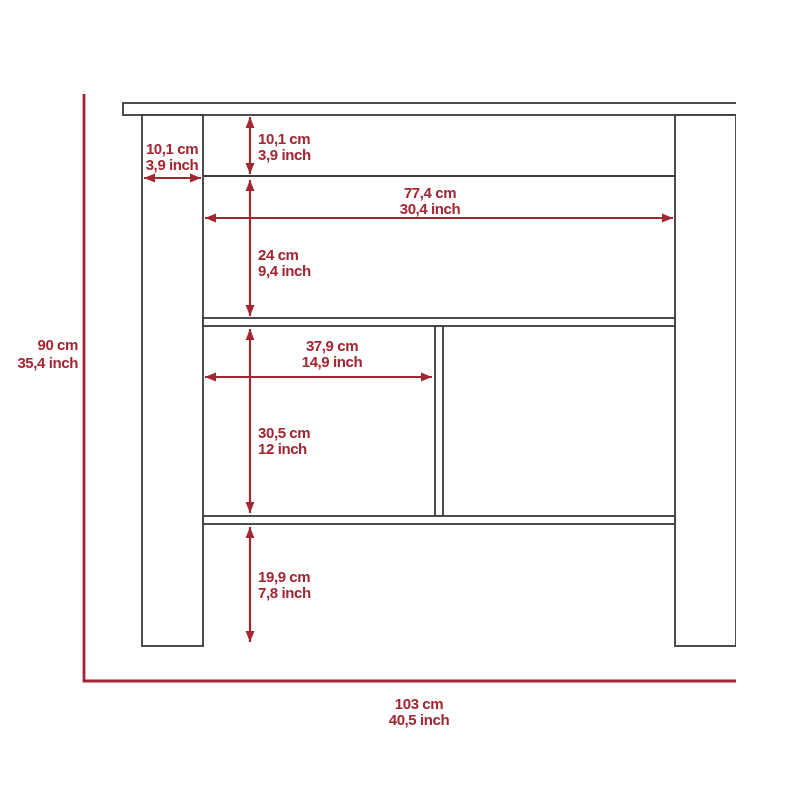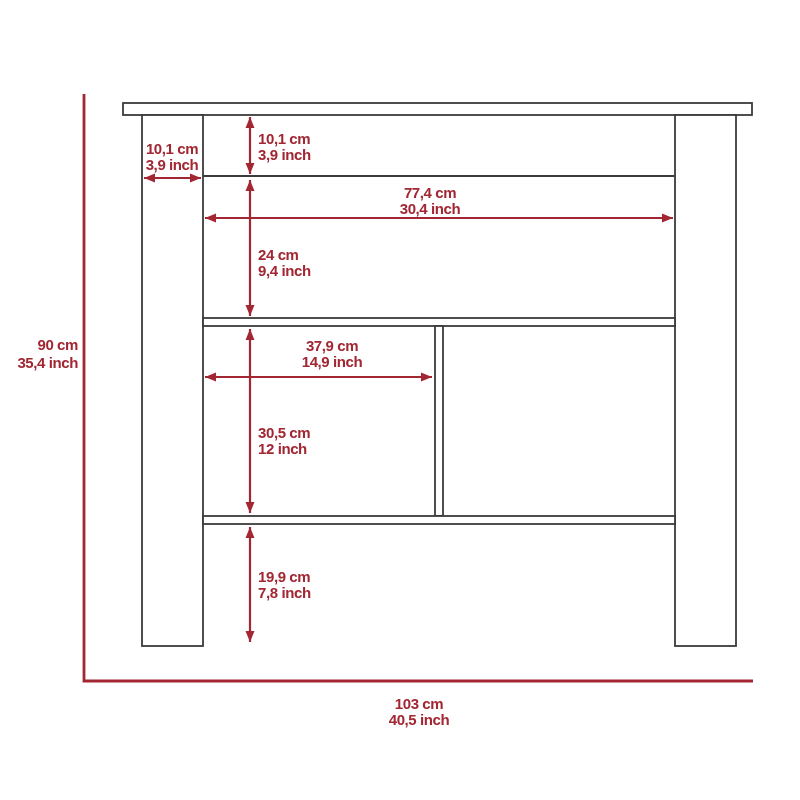--- a/index.html
+++ b/index.html
@@ -1,21 +1,21 @@
 <!DOCTYPE html>
 <html style="--accent: #A22733; --outline: #3B3B3D; --bg: #FFFFFF;"><head>
 <meta charset="utf-8">
 <style>
   :root{
     --accent:#A22733;
     --outline:#3B3B3D;
     --bg:#FFFFFF;
   }
   html,body{margin:0;padding:0;background:var(--bg);}
-  .stage{width:800px;height:800px;position:relative;background:var(--bg);overflow:hidden;}
+  .stage{width:736px;height:800px;position:relative;background:var(--bg);overflow:hidden;}
   svg{display:block;}
   text{
     font-family:"Liberation Sans", sans-serif;
     font-weight:bold;
     font-size:15px;
     letter-spacing:-0.4px;
     fill:var(--accent);
   }
   .mid{text-anchor:middle}
   .left{text-anchor:start}

